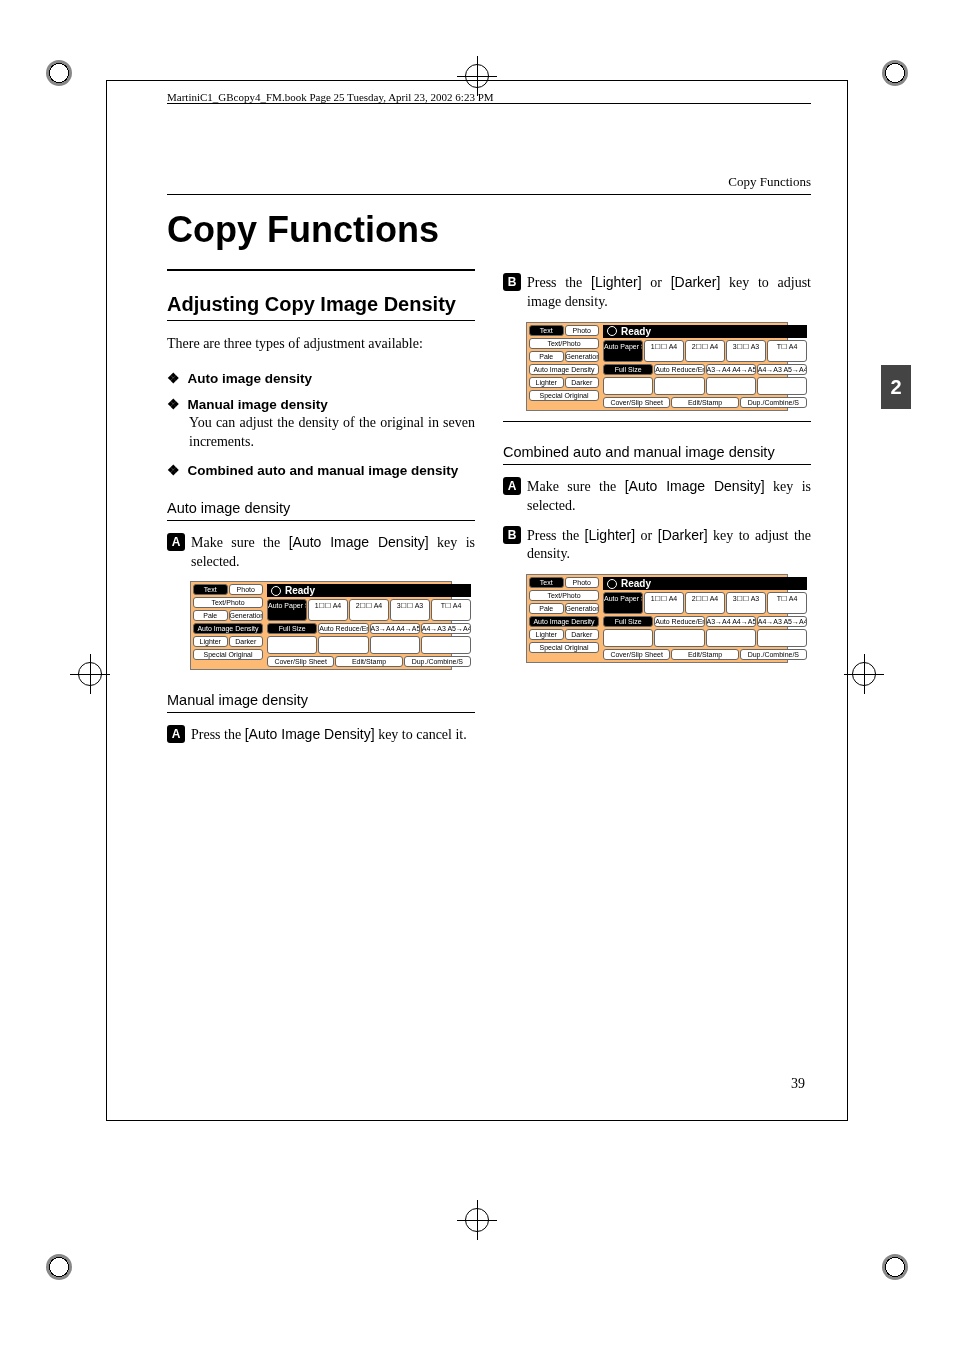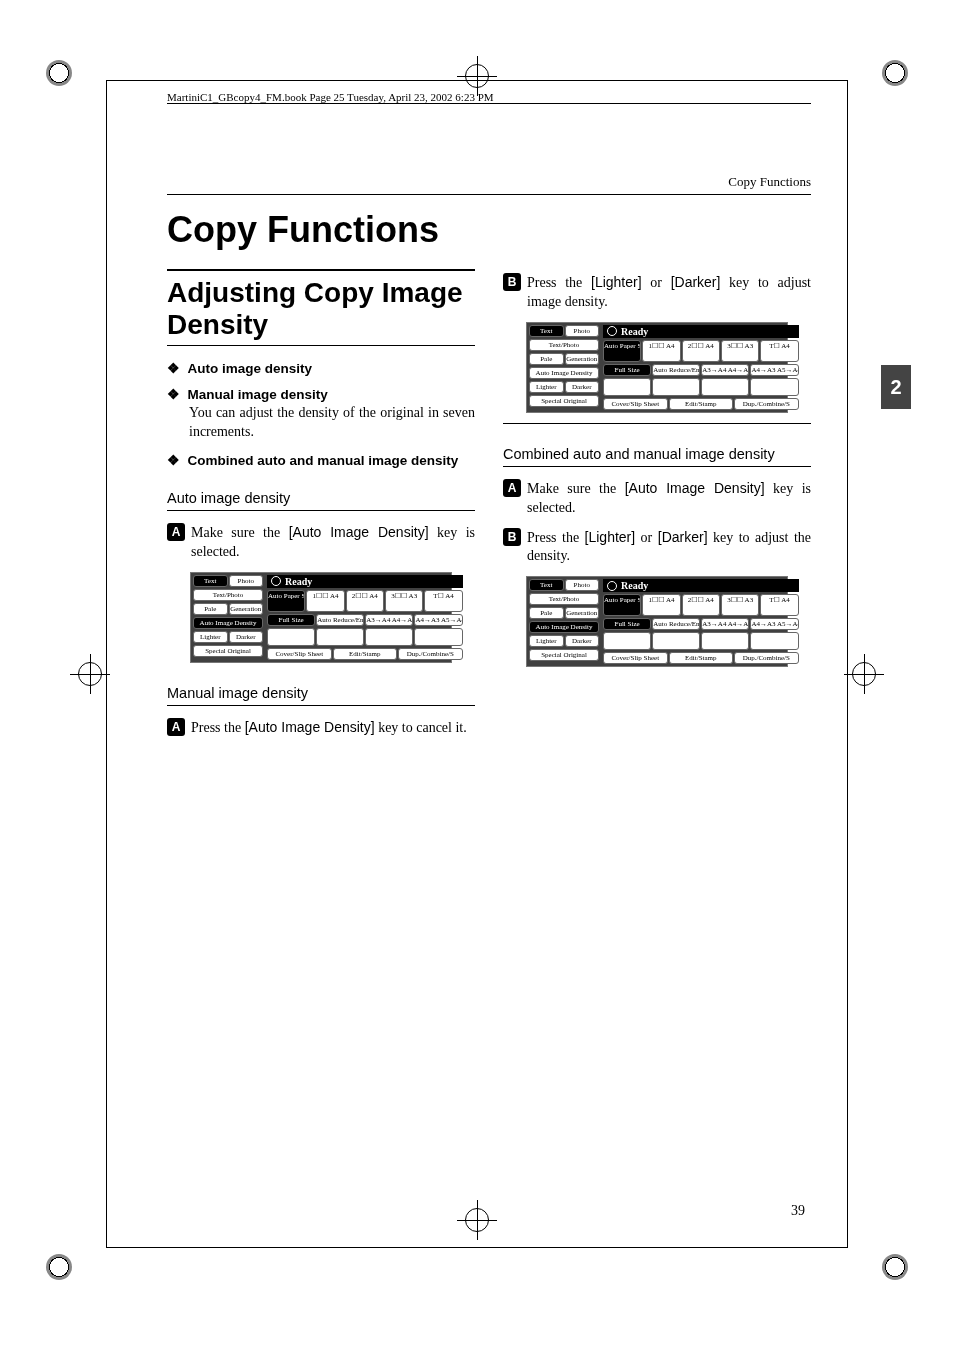--- a/index.html
+++ b/index.html
@@ -9,21 +9,21 @@
     color: #000;
     width: 954px;
     height: 1348px;
     position: relative;
   }
   .page {
     position: absolute;
     top: 80px;
     left: 106px;
     width: 742px;
-    height: 1168px;
+    height: 1041px;
     border: 1px solid #000;
     box-sizing: border-box;
     padding: 10px 36px 24px 60px;
   }
   .book-line {
     font-size: 11px;
     border-bottom: 1px solid #000;
     padding-bottom: 0px;
     margin-bottom: 70px;
   }
@@ -43,24 +43,24 @@
     display: flex;
     gap: 28px;
   }
   .col {
     flex: 1;
     min-width: 0;
   }
   .h2 {
     font-family: Arial, Helvetica, sans-serif;
     font-weight: bold;
-    font-size: 28px;
+    font-size: 20px;
     border-top: 2.5px solid #000;
     border-bottom: 1px solid #000;
-    padding: 6px 0 4px 0;
+    padding: 22px 0 4px 0;
     margin: 0 0 14px 0;
   }
   .intro {
     font-size: 14px;
     line-height: 1.35;
     text-align: justify;
     margin-bottom: 16px;
   }
   .diamond-head {
     font-family: Arial, Helvetica, sans-serif;
@@ -111,22 +111,22 @@
   .step-text { flex: 1; }
   .step-text b.ui {
     font-family: Arial, Helvetica, sans-serif;
     font-weight: normal;
     font-style: normal;
   }
   .figure {
     width: 260px;
     margin: 6px auto 10px auto;
     border: 1px solid #777;
-    background: #404040;
-    font-family: Liberation Serif, serif;
+    background: #fdba74;
+    font-family: Liberation Sans, sans-serif;
     font-size: 8px;
   }
   .fig-row { display: flex; }
   .fig-left {
     width: 74px;
     flex: none;
     padding: 2px;
     box-sizing: border-box;
     display: flex;
     flex-direction: column;
@@ -266,20 +266,21 @@
   <div class="hr-thin"></div>
 
   <div class="h1">Copy Functions</div>
 
   <div class="columns">
 
     <div class="col">
 
       <div class="h2">Adjusting Copy Image Density</div>
 
+      <div class="intro">There are three types of adjustment available:</div>
 
       <div class="diamond-head">
         <span class="d">❖</span>
         <span>Auto image density</span>
       </div>
 
       <div class="diamond-head">
         <span class="d">❖</span>
         <span>Manual image density</span>
       </div>

